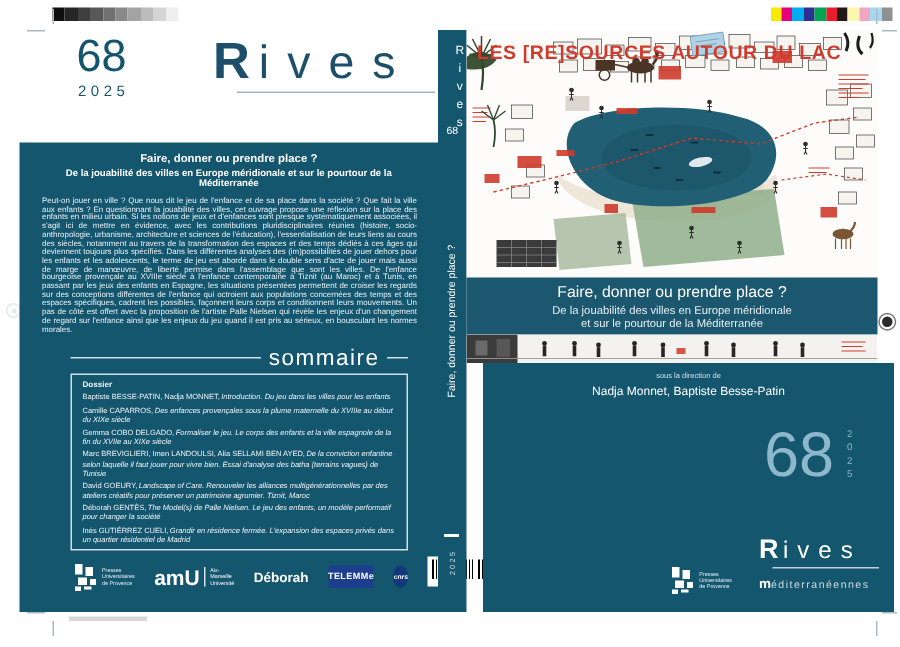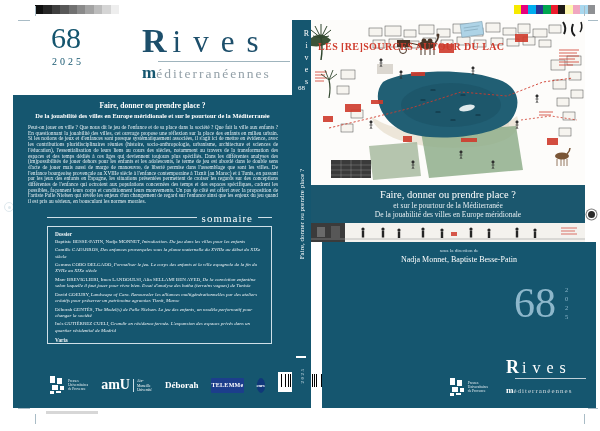--- a/index.html
+++ b/index.html
@@ -1,17 +1,17 @@
 <!DOCTYPE html>
 <html><head>
 <meta charset="utf-8">
 <style>
   html,body{margin:0;padding:0;background:#ffffff;}
   .sheet{position:relative;width:600px;height:426px;background:#ffffff;overflow:hidden;
-         font-family:Liberation Serif, serif;color:#0e2f3c;}
+         font-family:Liberation Sans, sans-serif;color:#0e2f3c;}
   .teal{background:#15566f;}
 
   
   .graybar{position:absolute;left:35px;top:5px;height:9px;display:flex;}
   .graybar div{width:8.4px;height:9px;}
   .colorbar{position:absolute;right:5px;top:5px;height:9px;display:flex;}
   .colorbar div{width:7.4px;height:9px;}
   .cropmark{position:absolute;background:#a9bcc6;}
   .regmark-left{position:absolute;left:4px;top:202px;width:8px;height:8px;border:1px solid #dfe9ee;border-radius:50%;}
   .regmark-left::after{content:"";position:absolute;left:2.5px;top:2.5px;width:3px;height:3px;border-radius:50%;background:#dfe9ee;}
@@ -40,32 +40,32 @@
   .rives-front .m{font-size:9px;color:#fff;}
   .rives-front .rest{font-size:7px;letter-spacing:1px;color:#cfd9de;}
 
   .back-band{position:absolute;left:13px;top:95px;width:279px;height:313px;}
   .back-title{margin-top:6px;text-align:center;font-size:7.6px;font-weight:bold;color:#fff;}
   .back-subtitle{text-align:center;font-size:6.4px;font-weight:bold;color:#fff;margin-top:2px;padding:0 20px;}
   .blurb{margin:6px 14px 0 15px;font-size:5.3px;line-height:5.7px;text-align:justify;color:#e8f1f5;}
   .sommaire-row{display:flex;align-items:center;margin:7px 20px 2px 34px;}
   .sommaire-row .line{flex:1;height:1px;background:#cfe0e8;}
   .sommaire-row .line.short{flex:0 0 14px;}
-  .sommaire-label{font-size:11px;color:#fff;margin:0 5px;letter-spacing:1px;}
+  .sommaire-label{font-size:15px;color:#fff;margin:0 5px;letter-spacing:1px;}
   .sommaire-box{margin:0 20px 0 34px;border:1px solid #cfe0e8;padding:4px 7px;height:108px;overflow:hidden;color:#eef4f7;}
   .sec-heading{font-size:5.4px;font-weight:bold;margin:3px 0 2px 0;}
   .sec-heading:first-child{margin-top:0;}
   .entry{font-size:5px;line-height:6.2px;margin:0 0 2.4px 0;}
   .entry i{margin-left:1px;}
 
   .pub-row{position:absolute;left:36px;right:8px;bottom:10px;display:flex;align-items:center;gap:13px;color:#fff;}
   .pup-block{display:flex;align-items:center;gap:3px;}
   .pup-glyph{display:block;}
   .pup-lines{font-size:3.6px;line-height:4.2px;color:#e8f1f5;}
-  .amu-block{display:flex;align-items:flex-end;gap:3px;}
+  .amu-block{display:flex;align-items:center;gap:3px;}
   .amu{font-size:14px;font-weight:bold;line-height:1;}
   .amu-lines{font-size:3.6px;line-height:4.2px;border-left:1px solid #cfe0e8;padding-left:3px;}
   .editions{font-size:9px;font-weight:bold;}
   .telemme{width:40px;height:15px;background:#1c3e8c;display:flex;align-items:center;justify-content:center;border-radius:1px;}
   .telemme span{font-size:6px;font-weight:bold;color:#fff;letter-spacing:.3px;}
   .cnrs{width:15px;height:15px;border-radius:50%;background:#10387a;display:flex;align-items:center;justify-content:center;}
   .cnrs span{font-size:4.5px;color:#fff;font-weight:bold;}
   .barcode-wrap{margin-left:auto;text-align:right;}
   .barcode{width:48px;height:20px;background:#fff;padding:2px 3px 5px 3px;box-sizing:border-box;}
   .bars{width:100%;height:100%;background:repeating-linear-gradient(90deg,#000 0 1px,#fff 1px 2.6px,#000 2.6px 3.2px,#fff 3.2px 4.4px);}
@@ -79,21 +79,21 @@
   .spine-issue{position:absolute;top:64px;left:0;width:19px;text-align:center;font-size:7px;color:#fff;}
   .spine-title{position:absolute;top:50%;left:50%;transform:translate(-50%,-50%) rotate(-90deg);
                white-space:nowrap;font-size:7px;color:#fff;}
   .spine-dash{position:absolute;left:4px;top:336px;width:10px;height:2px;background:#fff;}
   .spine-year{position:absolute;left:50%;bottom:30px;transform:translateX(-50%) rotate(-90deg);
               white-space:nowrap;font-size:5px;letter-spacing:1.5px;color:#cfe0e8;}
 
   
   .front{position:absolute;left:311px;top:20px;width:274px;height:388px;}
   .illus{position:absolute;left:0;top:0;}
-  .illus-caption{position:absolute;left:7px;top:7px;font-size:10px;font-weight:bold;color:#cf3b2c;letter-spacing:.4px;margin-top:14px;}
+  .illus-caption{position:absolute;left:7px;top:7px;font-size:13px;font-weight:bold;color:#cf3b2c;letter-spacing:.4px;}
   .front-band{position:absolute;left:0;top:165px;width:274px;height:38px;background:rgba(18,80,104,0.96);}
   .front-title{margin-top:4px;text-align:center;font-size:10.5px;color:#fff;}
   .front-sub{text-align:center;font-size:7.5px;color:#e6eef2;line-height:8.8px;margin-top:2px;}
   .front-strip{position:absolute;left:0;top:203px;width:274px;height:19px;}
   .front-lower{position:absolute;left:11px;top:222px;width:274px;height:166px;}
   .direction-label{margin-top:6px;text-align:center;font-size:5px;color:#cfe0e8;}
   .directors{text-align:center;font-size:8px;color:#fff;margin-top:2px;}
   .front-issue{position:absolute;right:40px;top:40px;font-size:42px;line-height:1;color:#8db7cb;}
   .front-yr{position:absolute;right:26px;top:44px;font-size:6.5px;letter-spacing:2px;color:#8db7cb;}
   .front-pup{position:absolute;right:108px;bottom:12px;display:flex;align-items:center;gap:3px;}
@@ -140,21 +140,20 @@
   <div class="regmark-left"></div>
   <div class="regmark-right"></div>
   <div class="printinfo"></div>
 
   <div class="back-issue">68</div>
   <div class="back-year">2025</div>
 
   <div class="rives-logo rives-back">
     <div class="l1"><span class="r">R</span><span class="ives">ives</span></div>
     <div class="rule"></div>
-    <div class="l2"><span class="m">m</span><span class="rest">éditerranéennes</span></div>
   </div>
 
   <div class="back-band teal">
     <div class="back-title">Faire, donner ou prendre place ?</div>
     <div class="back-subtitle">De la jouabilité des villes en Europe méridionale et sur le pourtour de la Méditerranée</div>
     <div class="blurb">Peut-on jouer en ville ? Que nous dit le jeu de l'enfance et de sa place dans la société ? Que fait la ville aux enfants ? En questionnant la jouabilité des villes, cet ouvrage propose une réflexion sur la place des enfants en milieu urbain. Si les notions de jeux et d'enfances sont presque systématiquement associées, il s'agit ici de mettre en évidence, avec les contributions pluridisciplinaires réunies (histoire, socio-anthropologie, urbanisme, architecture et sciences de l'éducation), l'essentialisation de leurs liens au cours des siècles, notamment au travers de la transformation des espaces et des temps dédiés à ces âges qui deviennent toujours plus spécifiés. Dans les différentes analyses des (im)possibilités de jouer dehors pour les enfants et les adolescents, le terme de jeu est abordé dans le double sens d'acte de jouer mais aussi de marge de manœuvre, de liberté permise dans l'assemblage que sont les villes. De l'enfance bourgeoise provençale au XVIIIe siècle à l'enfance contemporaine à Tiznit (au Maroc) et à Tunis, en passant par les jeux des enfants en Espagne, les situations présentées permettent de croiser les regards sur des conceptions différentes de l'enfance qui octroient aux populations concernées des temps et des espaces spécifiques, cadrent les possibles, façonnent leurs corps et conditionnent leurs mouvements. Un pas de côté est offert avec la proposition de l'artiste Palle Nielsen qui révèle les enjeux d'un changement de regard sur l'enfance ainsi que les enjeux du jeu quand il est pris au sérieux, en bousculant les normes morales.</div>
 
     <div class="sommaire-row">
       <div class="line"></div>
       <div class="sommaire-label">sommaire</div>
@@ -388,22 +387,22 @@
             <circle r="1.2"></circle>
             <path d="M0,1.2 V5 M-1.5,3 H1.5 M-1,7 L0,5 L1,7" fill="none"></path>
           </g>
       </g>
     </svg>
     <div class="illus-caption">LES [RE]SOURCES AUTOUR DU LAC</div>
 
     <div class="front-band">
       <div class="front-title">Faire, donner ou prendre place ?</div>
       <div class="front-sub">
+        <div>De la jouabilité des villes en Europe méridionale</div>
         <div>et sur le pourtour de la Méditerranée</div>
-        <div>De la jouabilité des villes en Europe méridionale</div>
       </div>
     </div>
 
     <svg class="front-strip" width="274" height="19" viewBox="0 0 274 19">
       <rect x="0" y="0" width="274" height="19" fill="#f4f2ee"></rect>
       <rect x="0" y="0" width="34" height="19" fill="#3b3b3b"></rect>
       <rect x="6" y="4" width="8" height="10" fill="#6a6a6a"></rect>
         <rect x="20" y="3" width="9" height="12" fill="#575757"></rect>
       <path d="M0,16 H274" stroke="#9a9a9a" stroke-width="0.6"></path>
       <g fill="#262626">

